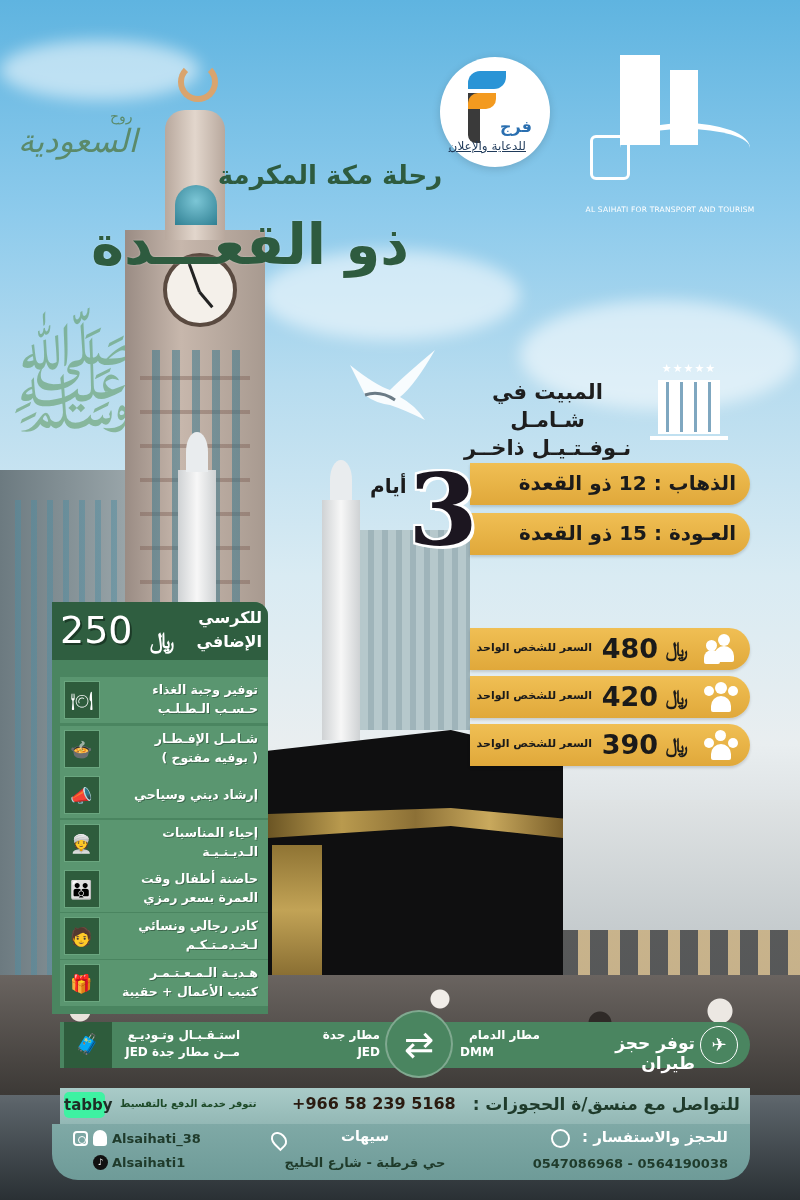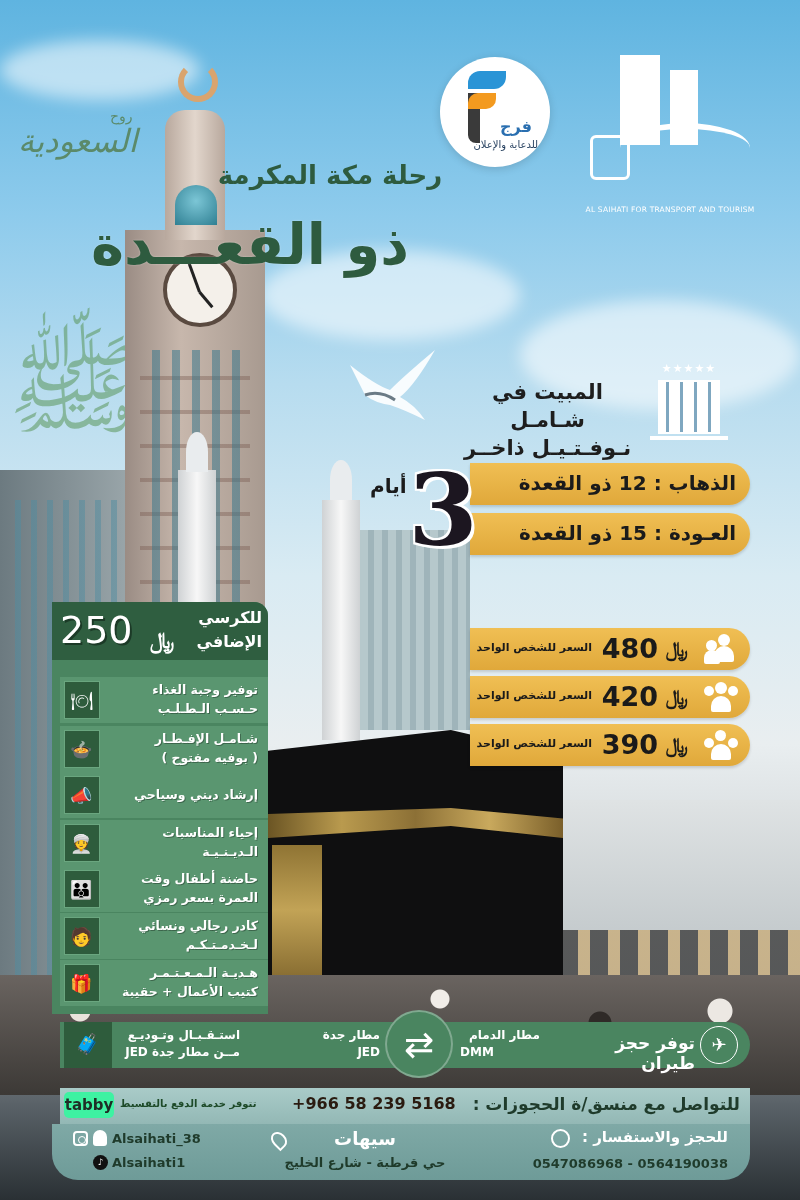--- a/index.html
+++ b/index.html
@@ -66,21 +66,21 @@
   .trip-sub { position:absolute; left:200px; top:160px; width:260px; text-align:center; color:#2e5b3f; font-weight:bold; font-size:26px; }
   .trip-title { position:absolute; left:40px; top:212px; width:420px; text-align:center; color:#2e5b3f; font-weight:bold; font-size:56px; letter-spacing: 2px; text-shadow: 0 0 2px rgba(255,255,255,0.4); }
 
   
   .farah-logo { position:absolute; left:440px; top:57px; width:110px; height:110px; border-radius:50%; background:#ffffff; box-shadow: 0 2px 8px rgba(0,0,0,0.15); }
   .farah-f { position:absolute; left:28px; top:14px; width:34px; height:70px; }
   .farah-f .bar1 { position:absolute; left:0; top:0; width:38px; height:18px; background:#2a94d6; border-radius:12px 0 12px 0; }
   .farah-f .bar2 { position:absolute; left:0; top:22px; width:28px; height:16px; background:#f39a1f; border-radius:10px 0 10px 0; }
   .farah-f .stem { position:absolute; left:0; top:22px; width:12px; height:50px; background:#3a3a3a; border-radius: 0 0 0 8px; }
   .farah-name { position:absolute; right:18px; top:60px; color:#2a6fb0; font-weight:bold; font-size:16px; }
-  .farah-tag { position:absolute; right:12px; top:82px; color:#1f3a5a; font-size:10px; white-space:nowrap; }
+  .farah-tag { position:absolute; right:24px; top:82px; color:#1f3a5a; font-size:12px; white-space:nowrap;text-decoration:underline; }
   .saihati-logo { position:absolute; left:580px; top:55px; width:180px; height:165px; }
   .saihati-bldg1 { position:absolute; left:40px; top:0; width:40px; height:90px; background:#fff; }
   .saihati-bldg2 { position:absolute; left:90px; top:15px; width:28px; height:75px; background:#fff; }
   .saihati-bus { position:absolute; left:10px; top:80px; width:40px; height:45px; border:3px solid #fff; border-radius:6px; }
   .saihati-arc { position:absolute; left:40px; top:68px; width:130px; height:50px; border-top:6px solid #fff; border-radius:60% 60% 0 0; }
   .saihati-ar { position:absolute; left:0; top:120px; width:180px; text-align:center; color:#fff; font-family:"DejaVu Serif",serif; font-size:15px; }
   .saihati-en { position:absolute; left:0; top:150px; width:180px; text-align:center; color:#fff; font-size:7.5px; letter-spacing:0.2px; direction:ltr; }
 
   
   .hotel-icon { position:absolute; left:648px; top:362px; width:82px; height:82px; }
@@ -135,30 +135,30 @@
   .airport-dmm { position:absolute; left:460px; top:1027px; width:80px; text-align:left; color:#fff; font-weight:bold; font-size:12px; line-height:17px; }
   .airport-dmm .l1 { direction:rtl; display:block; text-align:right; }
   .flight-text { position:absolute; left:565px; top:1033px; width:130px; text-align:right; color:#fff; font-weight:bold; font-size:17px; }
   .plane-circle { position:absolute; left:700px; top:1026px; width:38px; height:38px; border-radius:50%; border:1.5px solid #fff; color:#fff; text-align:center; line-height:36px; font-size:18px; }
 
   
   .contact-strip { position:absolute; left:60px; top:1088px; width:690px; height:36px; background: linear-gradient(180deg,#a9cbc8,#93b8b5); }
   .contact-label { position:absolute; right:60px; top:1094px; color:#1f3b2b; font-weight:bold; font-size:17px; white-space:nowrap; }
   .contact-phone { position:absolute; left:292px; top:1094px; color:#2a1b10; font-weight:bold; font-size:16px; direction:ltr; }
   .tabby-note { position:absolute; left:120px; top:1098px; color:#1d4a28; font-weight:bold; font-size:10px; white-space:nowrap; }
-  .tabby-badge { position:absolute; left:64px; top:1092px; width:50px; height:26px; background:#3ef2a2; border-radius:5px; color:#1f2d26; font-weight:bold; font-size:15px; text-align:center; line-height:26px; direction:ltr; }
+  .tabby-badge { position:absolute; left:64px; top:1092px; width:41px; height:26px; background:#3ef2a2; border-radius:5px; color:#1f2d26; font-weight:bold; font-size:15px; text-align:center; line-height:26px; direction:ltr; }
 
   
   .bottom-bar { position:absolute; left:52px; top:1124px; width:698px; height:56px; background: linear-gradient(180deg,#7fa9a6,#6e9b98); border-radius: 0 0 26px 26px; }
   .social-handle { position:absolute; left:112px; color:#1f3b2b; font-weight:bold; font-size:13px; direction:ltr; }
   .ig-icon { position:absolute; left:73px; top:1131px; width:15px; height:15px; border:2px solid #fff; border-radius:4px; }
   .ig-icon::after { content:""; position:absolute; left:2.5px; top:2.5px; width:6px; height:6px; border:1.5px solid #fff; border-radius:50%; }
   .snap-icon { position:absolute; left:93px; top:1130px; width:14px; height:16px; background:#fff; border-radius:7px 7px 3px 3px; }
   .tiktok-icon { position:absolute; left:93px; top:1155px; width:15px; height:15px; background:#111; border-radius:50%; color:#fff; font-size:9px; text-align:center; line-height:15px; }
-  .city-name { position:absolute; left:290px; top:1128px; width:150px; text-align:center; color:#fff; font-weight:bold; font-size:18px; letter-spacing:6px; }
+  .city-name { position:absolute; left:290px; top:1128px; width:150px; text-align:center; color:#fff; font-weight:bold; font-size:14px; letter-spacing:6px; }
   .pin-icon { position:absolute; left:272px; top:1131px; width:14px; height:18px; border:2px solid #fff; border-radius:50% 50% 50% 0; transform: rotate(-45deg); }
   .address { position:absolute; left:270px; top:1155px; width:190px; text-align:center; color:#1f3b2b; font-weight:bold; font-size:13px; }
   .booking-label { position:absolute; right:72px; top:1128px; color:#fff; font-weight:bold; font-size:15px; white-space:nowrap; }
   .wa-icon { position:absolute; left:551px; top:1129px; width:19px; height:19px; border:2px solid #fff; border-radius:50%; }
   .booking-phones { position:absolute; right:72px; top:1156px; color:#1f3b2b; font-weight:bold; font-size:13px; direction:ltr; white-space:nowrap; }
 
   .dove { position:absolute; left:345px; top:345px; width:95px; height:80px; }
 </style>
 </head>
 <body>

